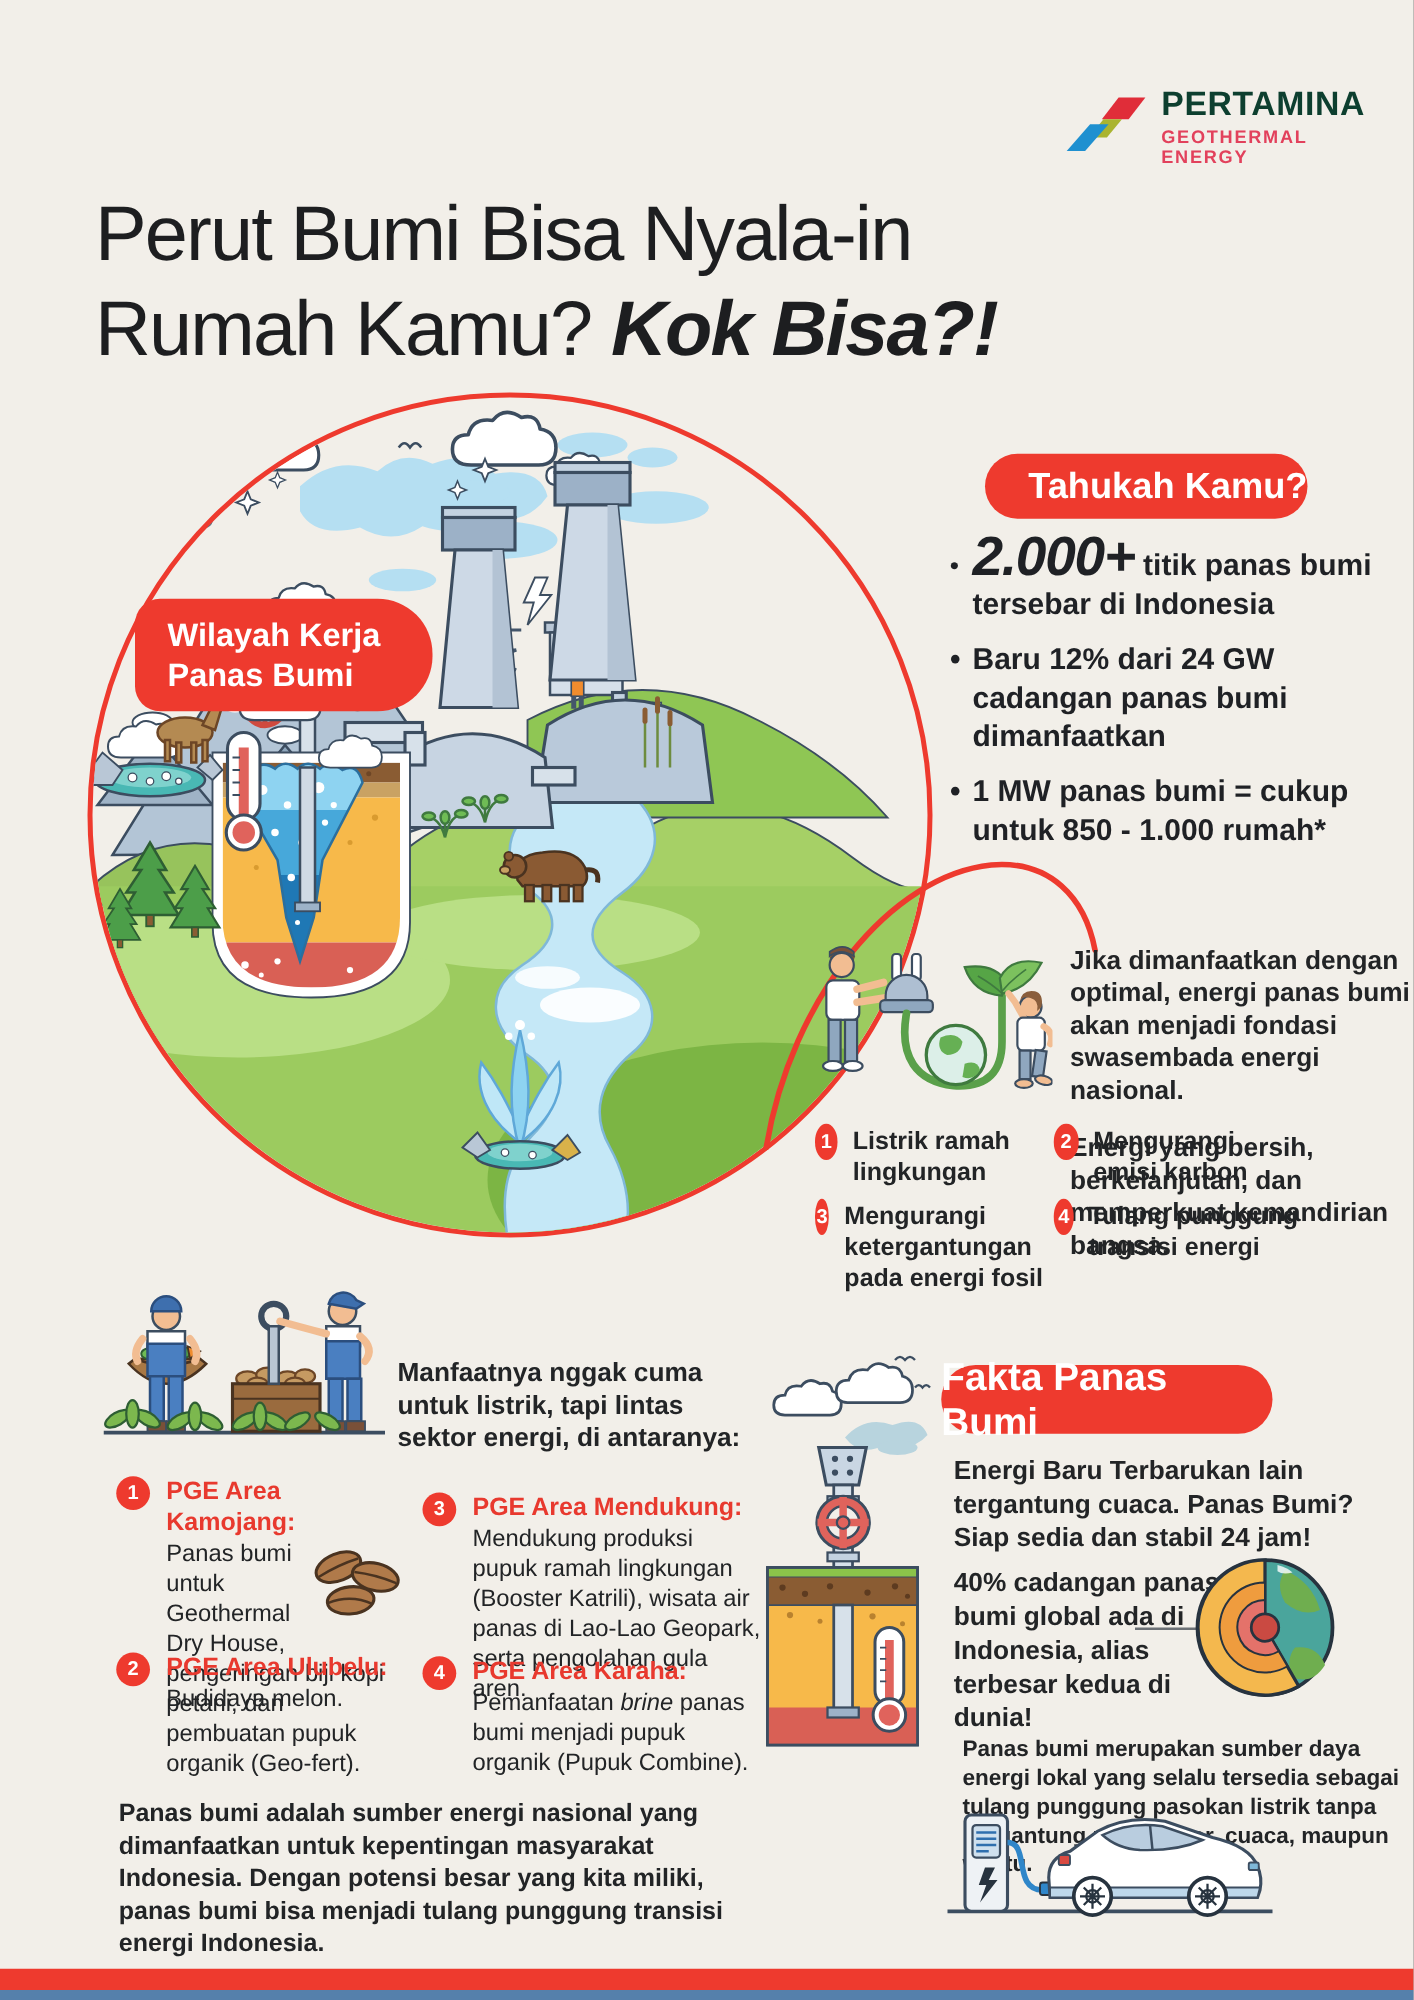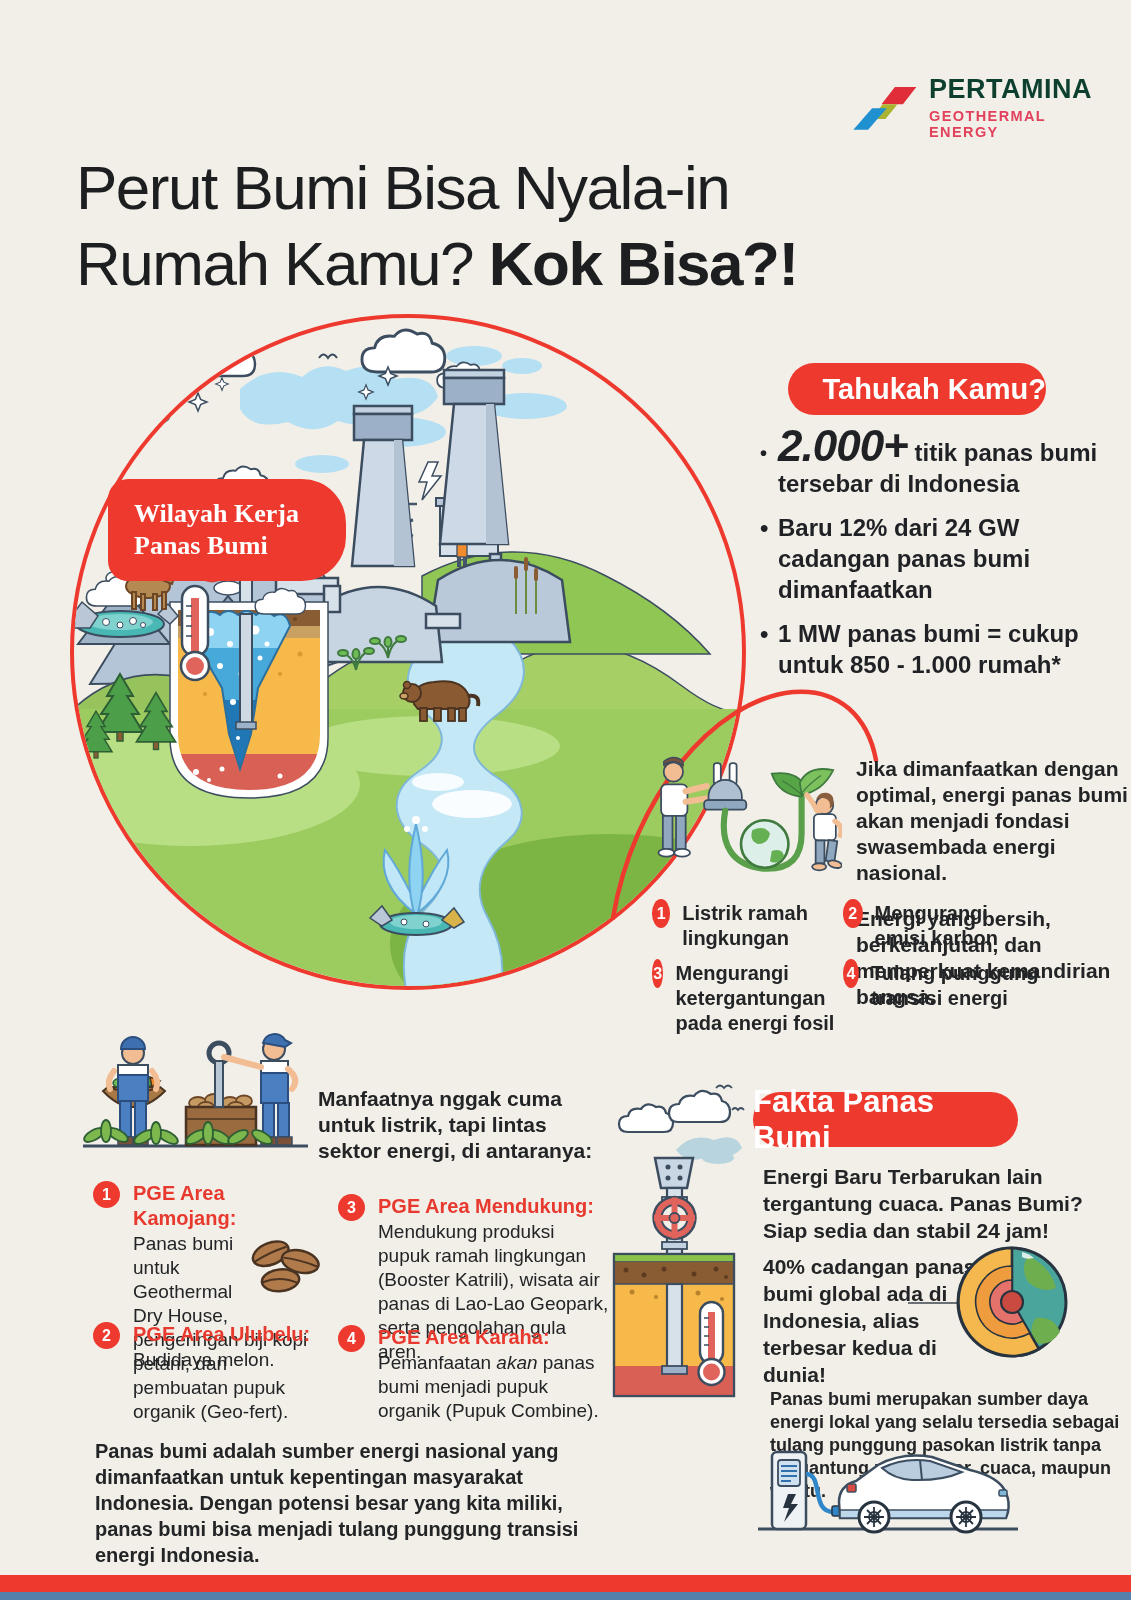--- a/index.html
+++ b/index.html
@@ -1,34 +1,34 @@
 <!DOCTYPE html>
 <html><head>
 <meta charset="utf-8">
 <style>
   html,body{margin:0;padding:0;}
   body{font-family:"Liberation Sans",sans-serif;background:#555;}
   .poster{position:relative;width:1131px;height:1600px;background:#f2efe9;overflow:hidden;margin:0 auto;color:#222426;}
   .abs{position:absolute;}
 
   
-  .logo{left:852px;top:67px;width:240px;height:80px;display:flex;align-items:center;}
+  .logo{left:852px;top:54px;width:240px;height:80px;display:flex;align-items:flex-end;}
   .logo-text{margin-left:10px;}
   .logo-brand{font-weight:700;font-size:27px;letter-spacing:.5px;color:#0d3f2f;}
   .logo-sub{font-weight:700;font-size:14.5px;letter-spacing:1.4px;color:#e2415c;margin-top:3px;}
 
   
   .title{left:60px;top:134px;width:760px;font-size:62px;line-height:76px;color:#1d1e20;letter-spacing:-1.5px;font-weight:400;}
-  .title b{font-weight:700;}
+  .title b{font-weight:700;font-style:italic;}
 
   
   .pill{background:#ee3a2e;color:#fff;font-weight:700;display:flex;align-items:center;justify-content:flex-end;border-radius:40px;}
   .pill-tahukah{left:788px;top:363px;width:258px;height:52px;font-size:29px;}
   .pill-fakta{left:753px;top:1092px;width:265px;height:55px;font-size:31px;}
-  .pill-wilayah{left:108px;top:479px;width:238px;height:102px;font-size:26px;line-height:32px;border-radius:20px 44px 44px 20px;justify-content:flex-start;padding-left:26px;box-sizing:border-box;z-index:5;font-family:Liberation Serif, serif;}
+  .pill-wilayah{left:108px;top:479px;width:238px;height:90px;font-size:26px;line-height:32px;border-radius:20px 44px 44px 20px;justify-content:flex-start;padding-left:26px;box-sizing:border-box;z-index:5;}
 
   
   .scene-circle{left:70px;top:314px;width:676px;height:676px;border-radius:50%;border:4.5px solid #ee3a2e;box-sizing:border-box;overflow:hidden;background:#f2efe9;}
   .scene-circle svg{position:absolute;left:-4.5px;top:-4.5px;}
 
   
   .bullets{left:760px;top:430px;width:372px;font-weight:700;font-size:24px;line-height:31px;color:#1f2125;}
   .bullet{position:relative;padding-left:18px;margin-bottom:13px;}
   .bullet::before{content:"•";position:absolute;left:0;top:0;}
   .bullet.first::before{top:8px;font-size:20px;}
@@ -553,21 +553,21 @@
     <div style="width:232px;">
       <div class="a-title">PGE Area Mendukung:</div>
       <div class="a-body">Mendukung produksi pupuk ramah lingkungan (Booster Katrili), wisata air panas di Lao-Lao Geopark, serta pengolahan gula aren.</div>
     </div>
   </div>
 
   <div class="abs area" style="left:338px;top:1325px;width:272px;">
     <div class="num-circle" style="width:27px;height:27px;flex:none;">4</div>
     <div style="width:232px;">
       <div class="a-title">PGE Area Karaha:</div>
-      <div class="a-body"><span>Pemanfaatan </span><em>akan</em><span> panas bumi menjadi pupuk organik (Pupuk Combine).</span></div>
+      <div class="a-body"><span>Pemanfaatan </span><em>brine</em><span> panas bumi menjadi pupuk organik (Pupuk Combine).</span></div>
     </div>
   </div>
 
   <svg class="abs" style="left:598px;top:1066px;" width="150" height="332" viewBox="0 0 150 332">
     <g fill="#b8d4de">
       <path d="M78 84 q16 -18 38 -10 q22 -8 28 8 q-12 14 -34 8 q-20 10 -32 -6 z"></path>
       <ellipse cx="120" cy="92" rx="16" ry="6"></ellipse>
     </g>
     <g fill="#fff" stroke="#3c4d60" stroke-width="2.2">
       <path d="M30 66 Q21 66 21 58 Q21 50 30 50 Q32 41 43 43 Q49 35 58 41 Q66 39 68 47 Q75 49 75 57 Q75 66 66 66 Z"></path>

